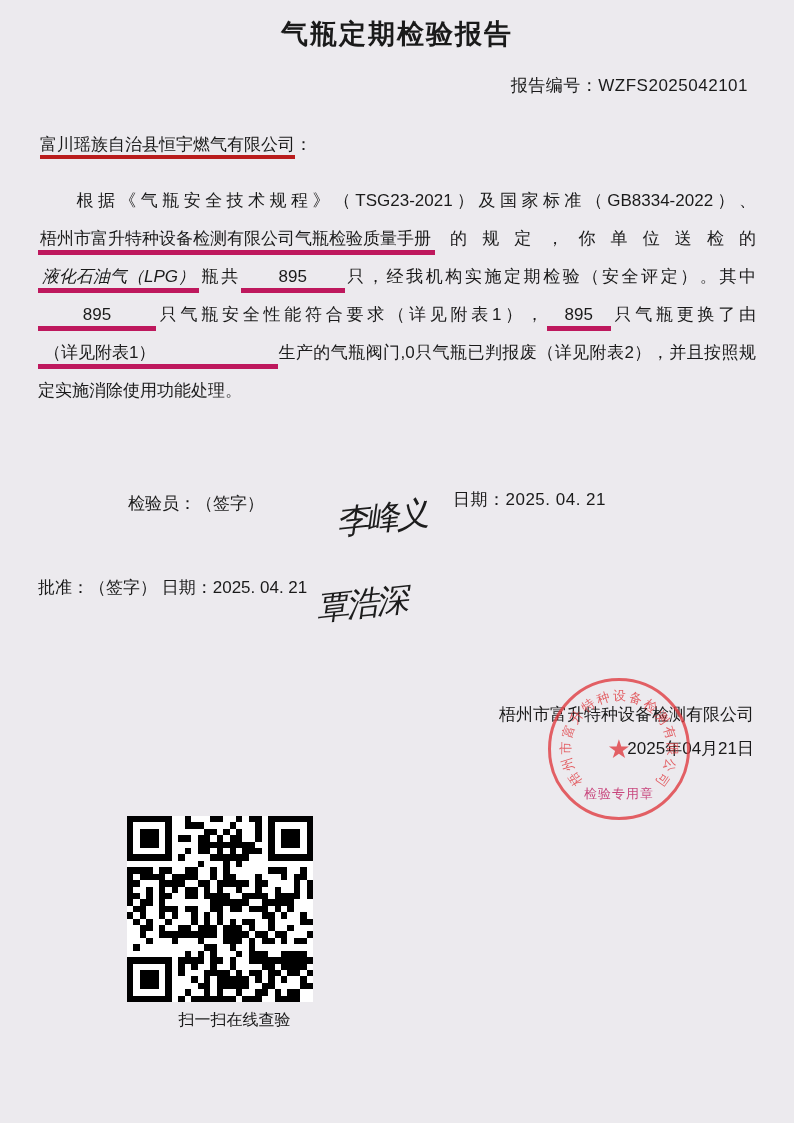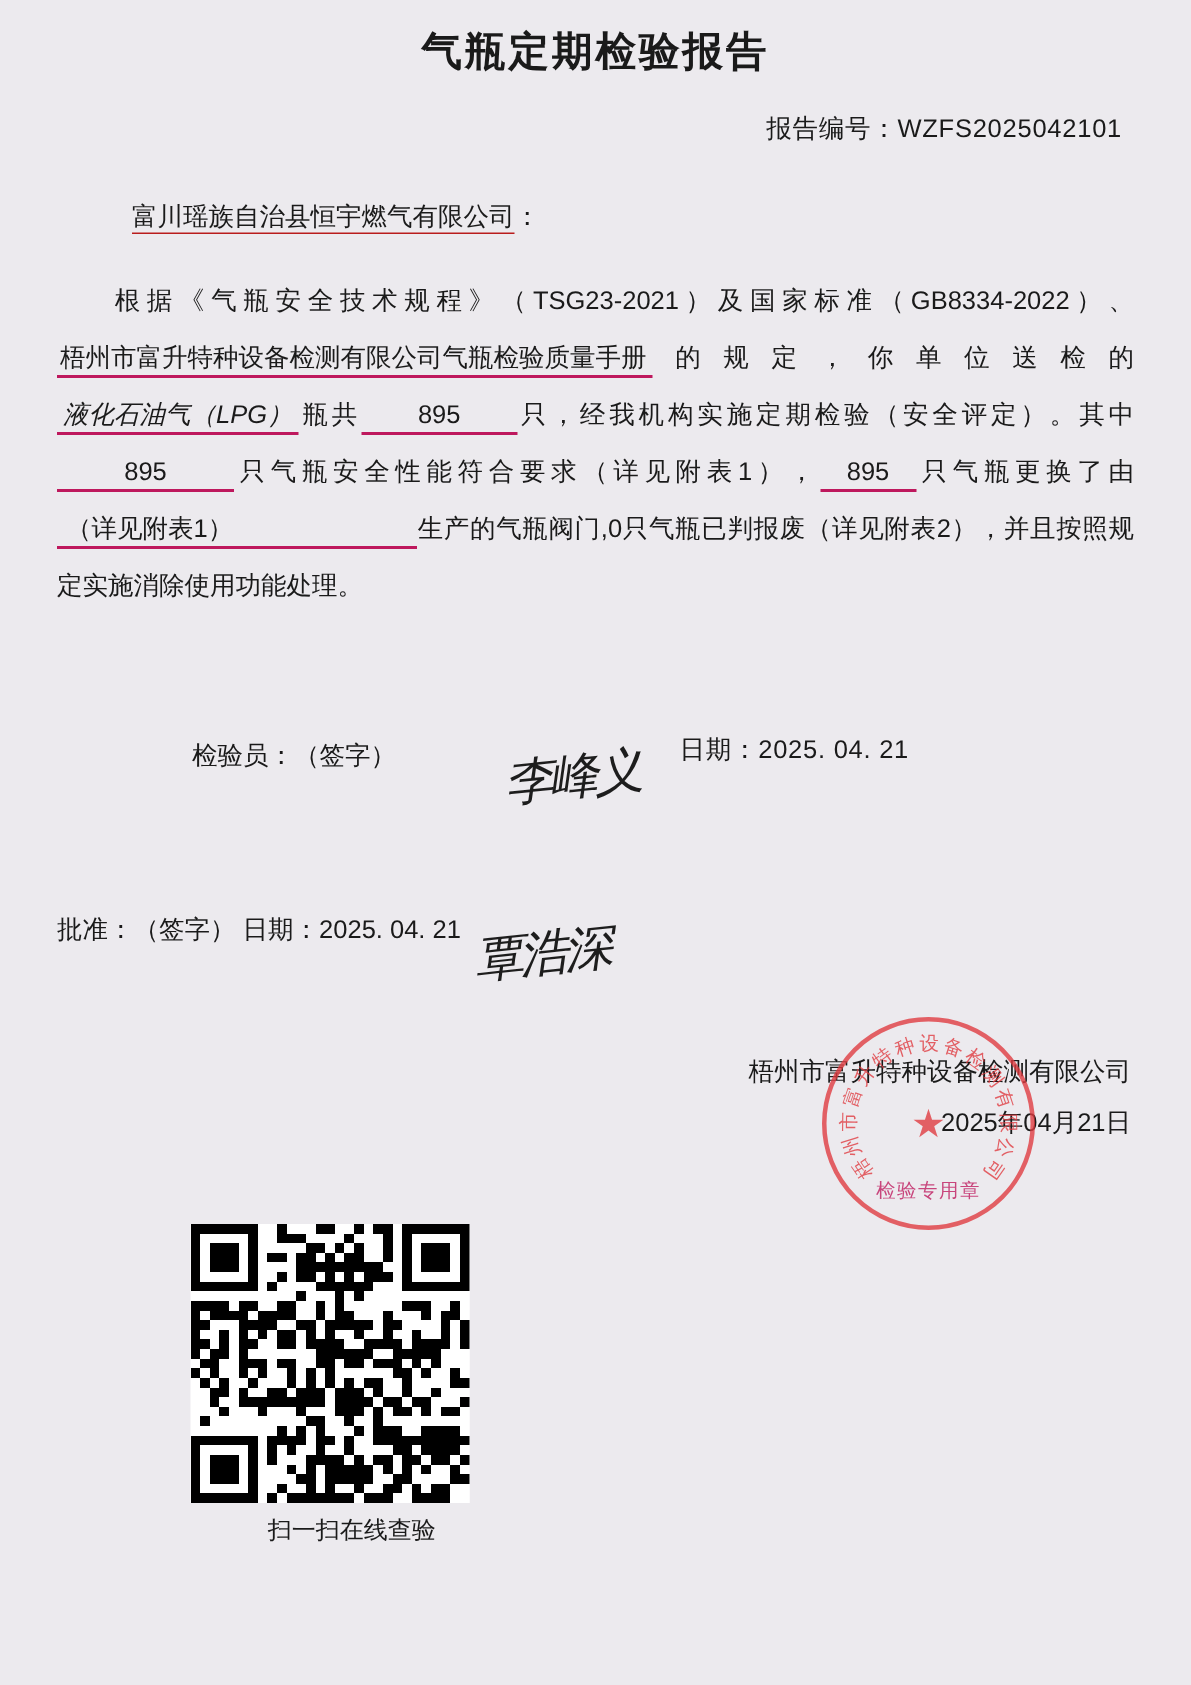--- a/index.html
+++ b/index.html
@@ -37,36 +37,35 @@
     margin-top: 22px;
     padding-right: 8px;
     letter-spacing: 0.5px;
   }
   .addressee {
     margin-top: 36px;
     font-size: 17px;
     padding-left: 2px;
   }
   .addressee .u {
-    border-bottom: 1px solid #b91c1c;
+    border-bottom: 4px solid #b91c1c;
     padding-bottom: 1px;
-    margin-left: 48px;
   }
   .body-text {
     margin-top: 26px;
     font-size: 17px;
     line-height: 38px;
     text-align: justify;
   }
   .body-text .indent {
     display: inline-block;
     width: 34px;
   }
   .fill {
-    border-bottom: 2px solid #be185d;
+    border-bottom: 5px solid #be185d;
     display: inline-block;
     text-align: center;
     padding: 0 4px;
     line-height: 22px;
   }
   .fill.w-manual { min-width: 300px; text-align: left; padding-left: 2px;}
   .fill.w-gas { min-width: 150px; font-style: italic; }
   .fill.w-count { min-width: 96px; }
   .fill.w-count2 { min-width: 110px; }
   .fill.w-count3 { min-width: 56px; }
@@ -97,21 +96,21 @@
     font-style: italic;
     font-size: 33px;
     color: #1d1d1d;
     transform: rotate(-6deg);
     letter-spacing: -3px;
     white-space: nowrap;
   }
   .hw1 { left: 298px; top: 8px; }
   .hw2 { left: 278px; top: 6px; }
   .sign-row2 {
-    margin-top: 80px;
+    margin-top: 48px;
     position: relative;
     height: 40px;
   }
   .company-block {
     position: absolute;
     right: 40px;
     top: 682px;
     text-align: right;
     font-size: 17px;
     line-height: 34px;

